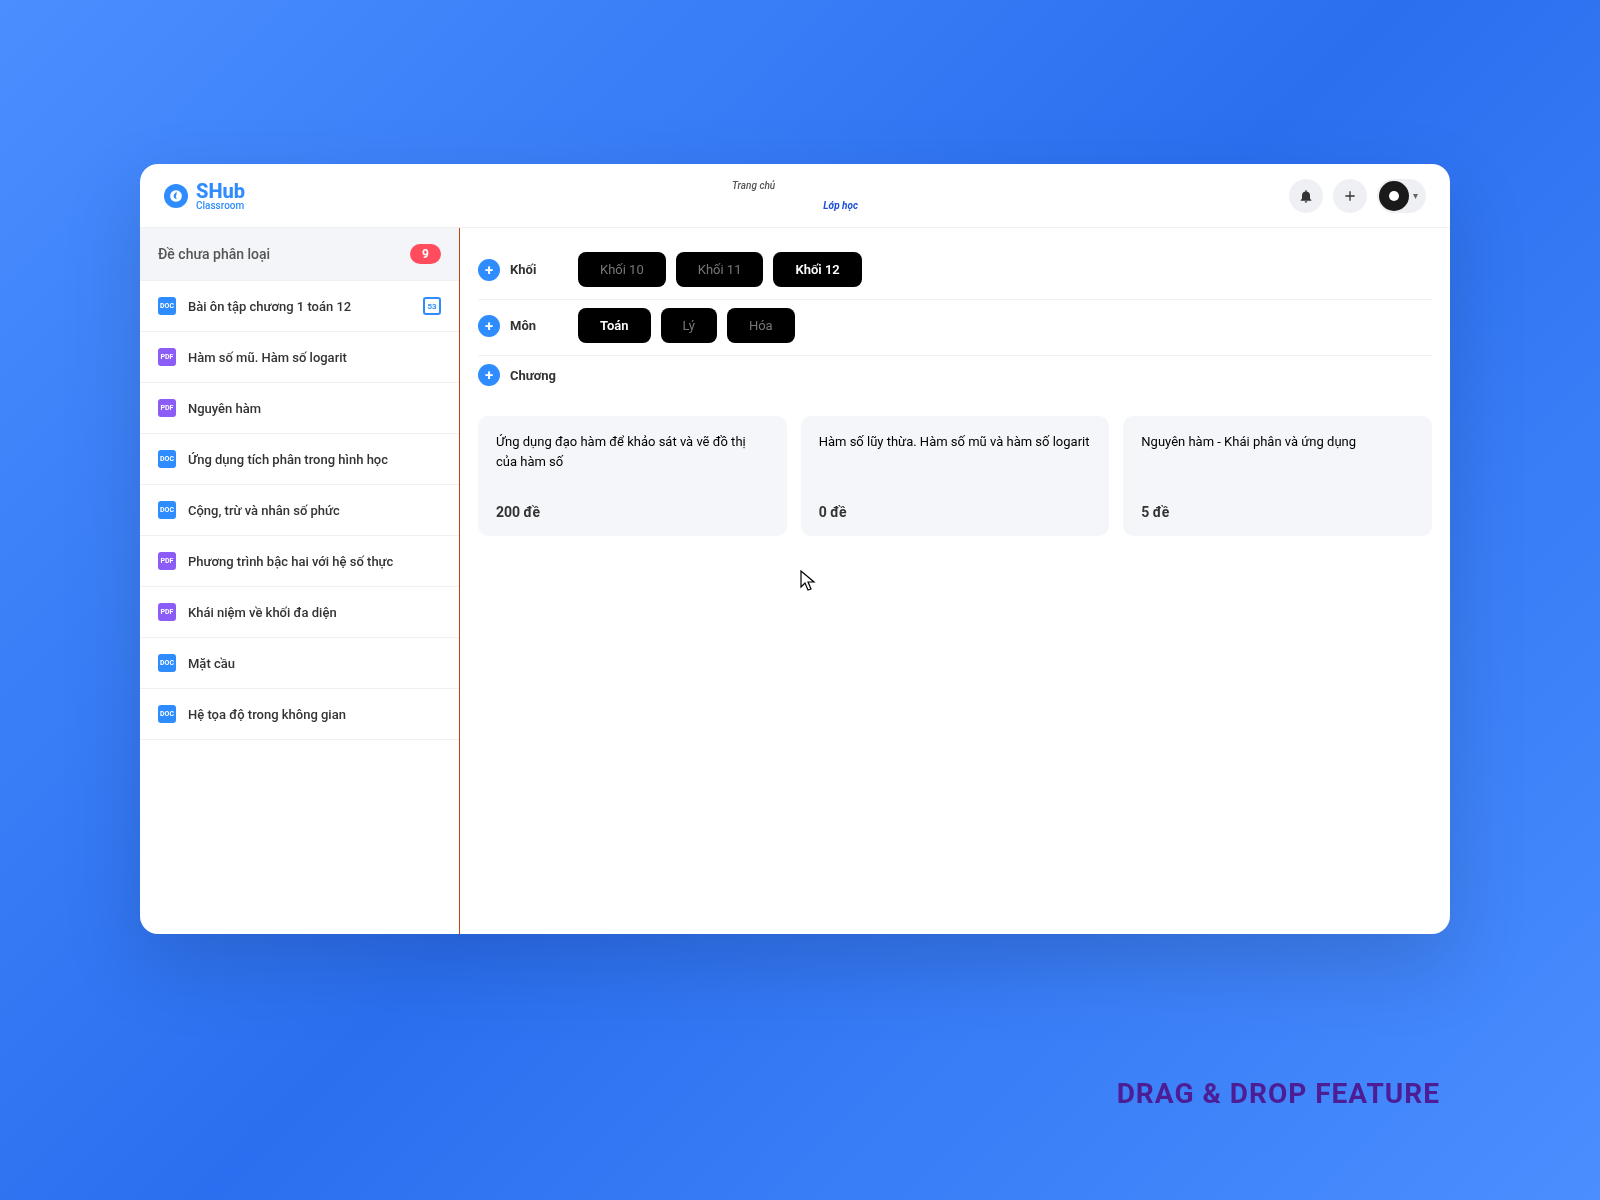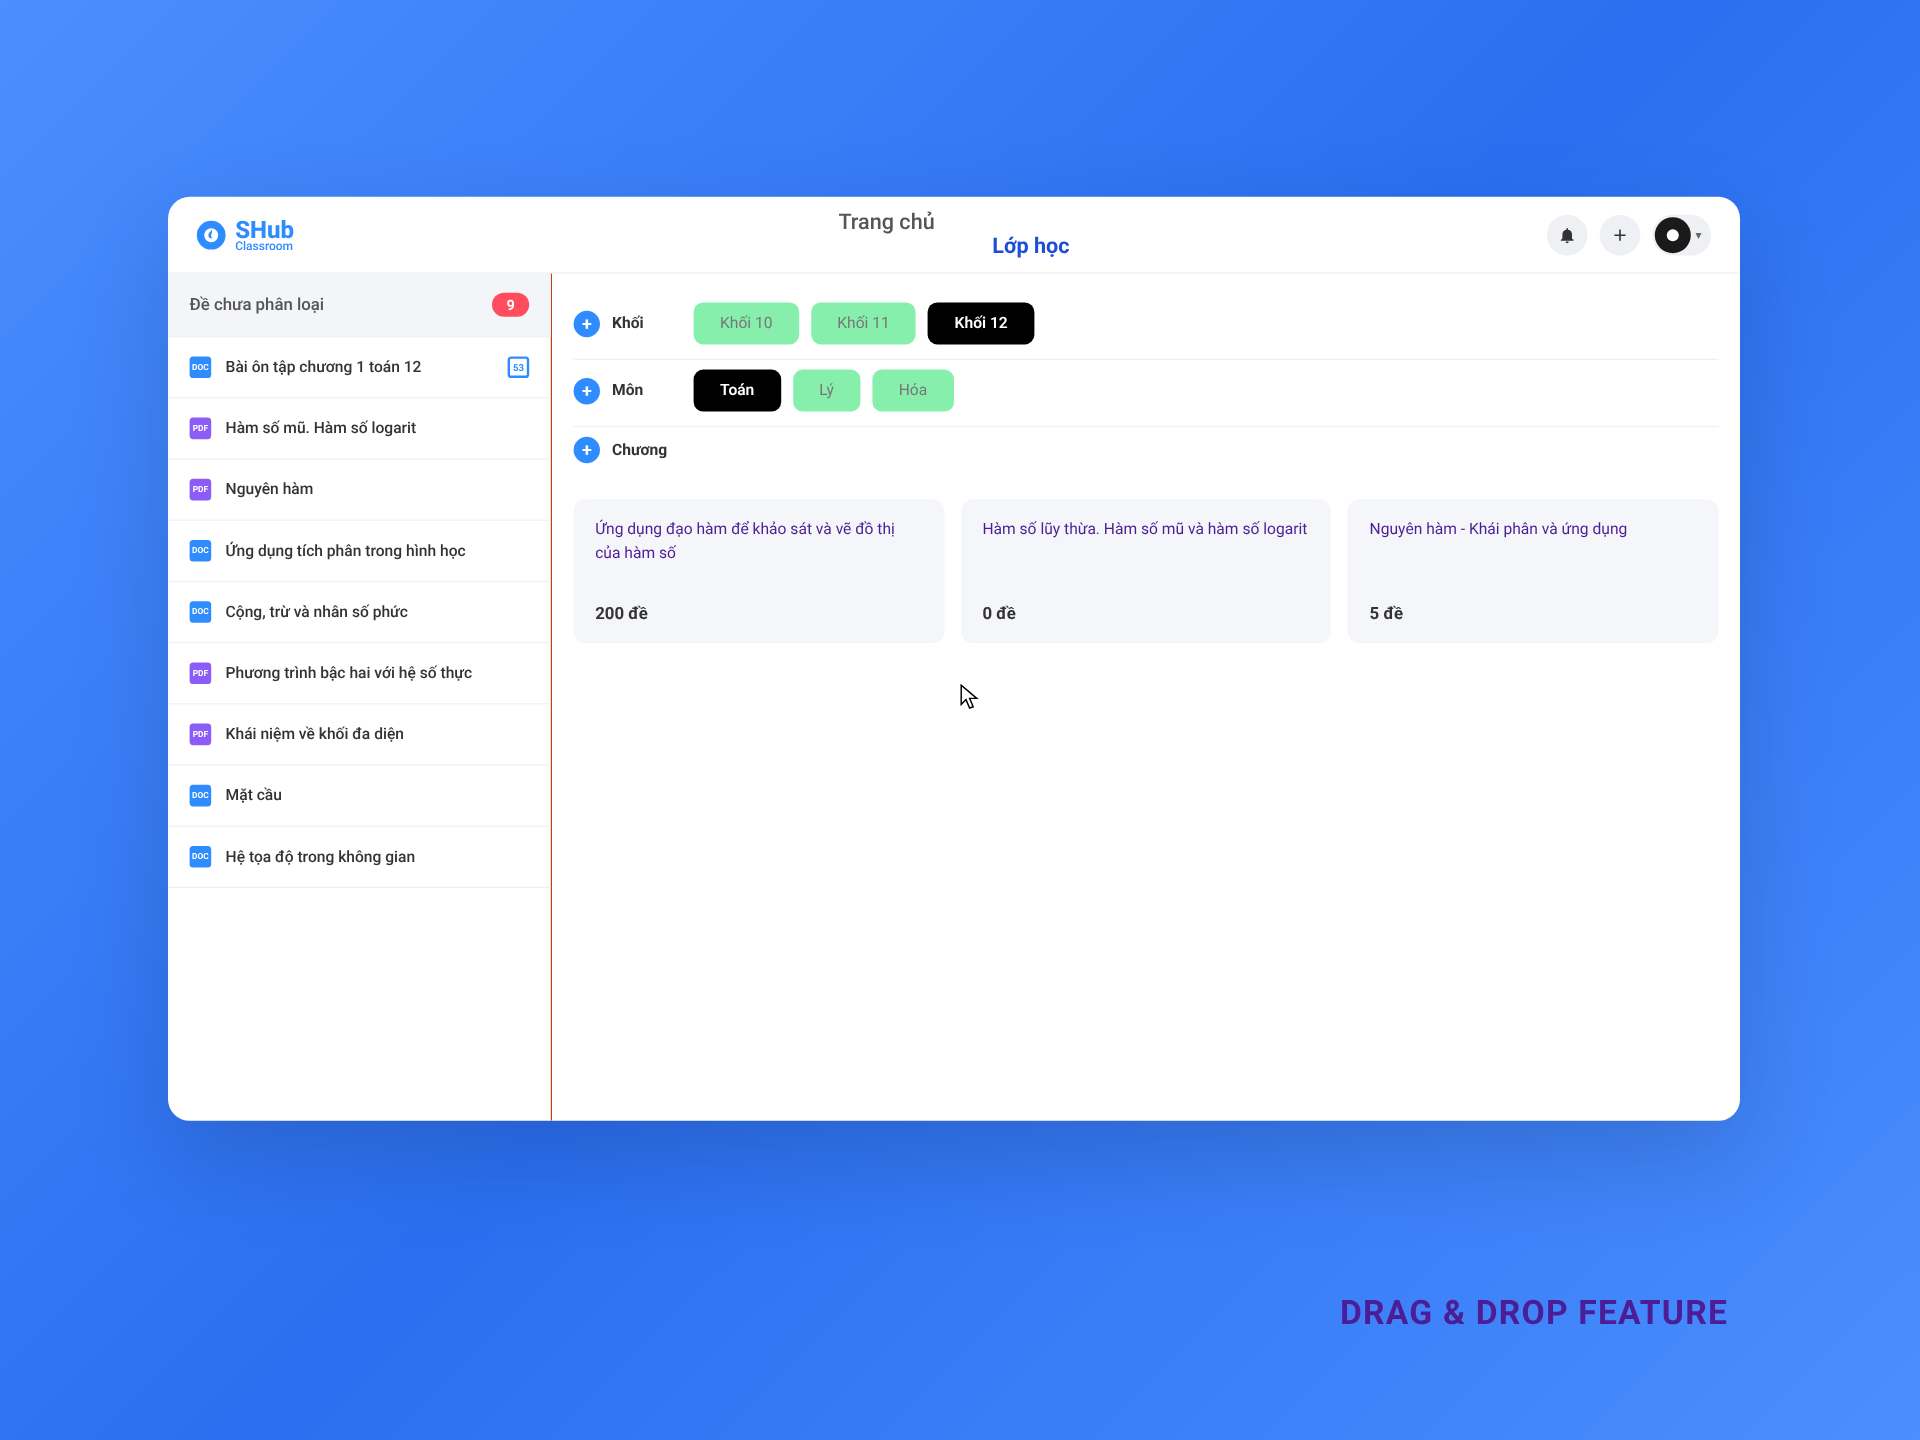--- a/index.html
+++ b/index.html
@@ -32,21 +32,21 @@
       display: flex; align-items: center; justify-content: center;
     }
     .logo-mark svg { fill: #fff; }
     .logo-text { display: flex; flex-direction: column; line-height: 1; }
     .logo-main { color: #2f8cff; font-weight: 800; font-size: 20px; }
     .logo-sub { color: #2f8cff; font-size: 10px; font-weight: 500; }
     .topnav {
       position: absolute; left: 50%; transform: translateX(-50%);
       display: flex; gap: 48px;
     }
-    .topnav span { font-size: 18px; color: #555; font-weight: 500; cursor: pointer; }
+    .topnav span { font-size: 10px; color: #555; font-weight: 500; cursor: pointer; font-style: italic; }
     .topnav span.active { font-weight: 700; color: #1d4ed8; margin-top: 20px; }
     .top-actions { margin-left: auto; display: flex; align-items: center; gap: 10px; }
     .circle-btn {
       width: 34px; height: 34px; border-radius: 50%;
       background: #eef0f3; display: flex; align-items: center; justify-content: center;
       cursor: pointer;
     }
     .avatar-pill {
       height: 34px; border-radius: 17px; background: #eef0f3;
       display: flex; align-items: center; padding: 2px 8px 2px 2px; gap: 4px;
@@ -79,31 +79,31 @@
     .main { flex: 1; padding: 16px 18px; }
     .filter-row { display: flex; align-items: center; gap: 10px; padding: 8px 0 12px; border-bottom: 1px solid #eef0f3; }
     .filter-row:last-of-type { border-bottom: none; }
     .plus-circ {
       width: 22px; height: 22px; border-radius: 50%; background: #2f8cff; color: #fff;
       display: flex; align-items: center; justify-content: center; cursor: pointer;
       font-weight: 700; font-size: 15px; flex-shrink: 0;
     }
     .filter-label { font-size: 13px; font-weight: 700; color: #333; margin-right: 10px; min-width: 48px; }
     .chip {
-      padding: 10px 22px; border-radius: 8px; background: #86efac;
+      padding: 10px 22px; border-radius: 8px; background: #000000;
       font-size: 13px; color: #777; cursor: pointer; flex-shrink: 0;
     }
     .chip.active { background: #000000; color: #fff; font-weight: 600; }
     .cards { display: flex; gap: 14px; margin-top: 18px; }
     .card {
       flex: 1; background: #f5f6f9; border-radius: 10px; padding: 16px 18px;
       min-height: 120px; display: flex; flex-direction: column; justify-content: space-between;
       cursor: pointer;
     }
-    .card-title { font-size: 13px; color: #4c1d95; line-height: 1.5; }
+    .card-title { font-size: 13px; color: #000000; line-height: 1.5; }
     .card-count { font-size: 14px; font-weight: 700; color: #333; margin-top: 16px; }
     .cursor {
       position: absolute; top: 570px; left: 800px;
       width: 16px; height: 22px; pointer-events: none;
     }
     .caption {
       position: absolute; bottom: 90px; right: 160px;
       color: #4c1d95; font-weight: 700; font-size: 28px; letter-spacing: 1px;
     }
   </style>

